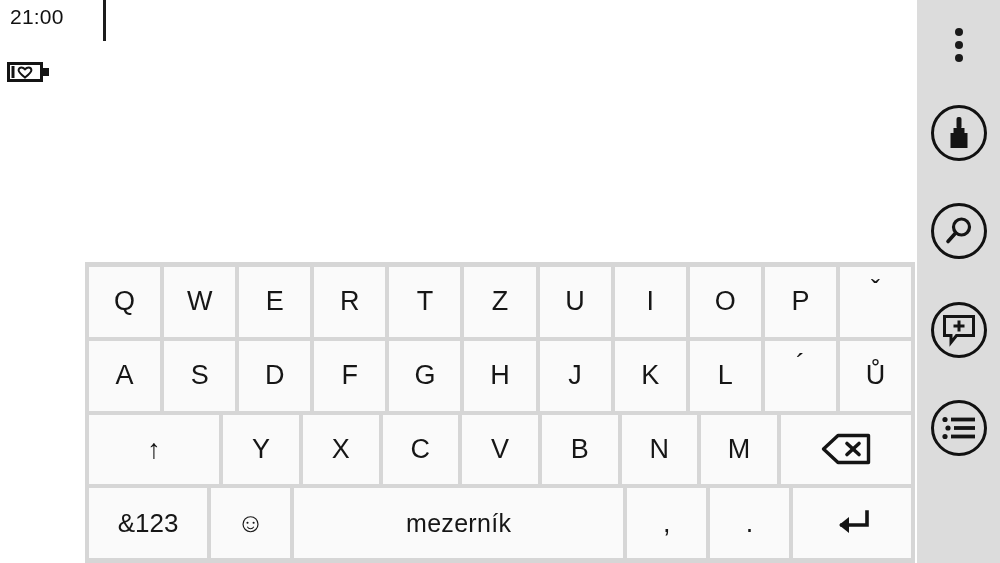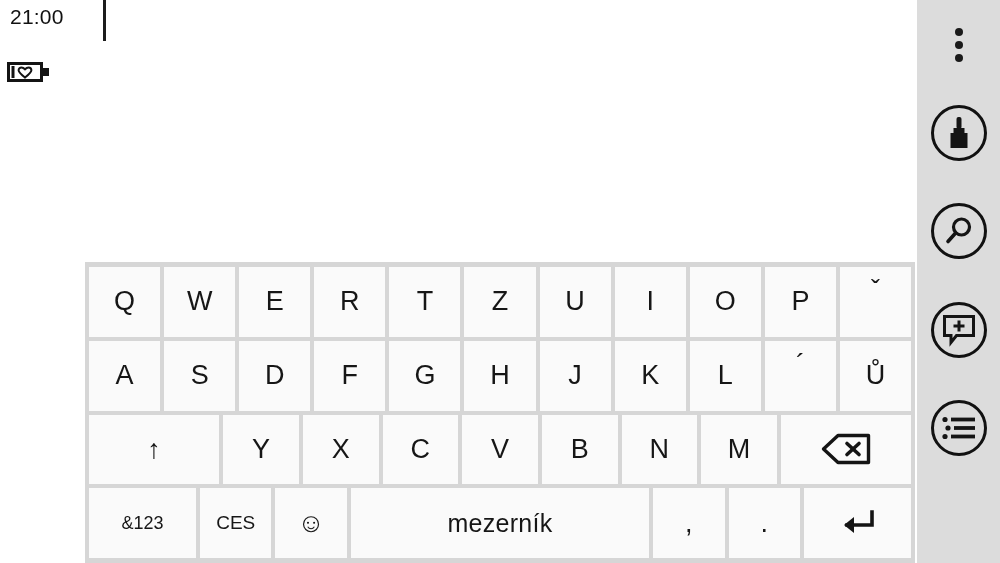--- a/index.html
+++ b/index.html
@@ -133,21 +133,21 @@
     justify-content: center;
     font-size: 27px;
     font-weight: 400;
     color: #161616;
     box-sizing: border-box;
     user-select: none;
   }
   .key.space         { flex: 4.18 1 0; font-size: 25px; font-weight: 400; letter-spacing: 0.3px; }
   .key.shift         { flex: 1.72 1 0; }
   .key.backspace     { flex: 1.72 1 0; }
-  .key.sym           { flex: 1.5 1 0; font-size: 18px; }
+  .key.sym           { flex: 1.5 1 0; font-size: 26px; }
   .key.lang          { flex: 1.0 1 0; font-size: 19px; }
   .key.emoji         { flex: 1.0 1 0; font-size: 27px; }
   .key.enter         { flex: 1.5 1 0; }
   .key.punct         { flex: 1.0 1 0; font-size: 27px; }
   .key.caron         { font-size: 27px; }
   .key.glyph-top     { align-items: flex-start; padding-top: 8px; }
 
   .key svg { display: block; }
 </style>
 </head>
@@ -269,21 +269,20 @@
           <path d="M17 2.5 H47.5 V29.5 H17 L2.5 16 Z" fill="none" stroke="#141414" stroke-width="3.4" stroke-linejoin="round"></path>
           <line x1="26" y1="10.5" x2="38" y2="21.5" stroke="#141414" stroke-width="3.6" stroke-linecap="round"></line>
           <line x1="38" y1="10.5" x2="26" y2="21.5" stroke="#141414" stroke-width="3.6" stroke-linecap="round"></line>
         </svg>
       </span>
     </div>
   </div>
 
   <div class="kb-row">
     <div class="key sym">&amp;123</div>
-    <div class="key lang">CES</div>
     <div class="key emoji">☺</div>
     <div class="key space">mezerník</div>
     <div class="key punct">,</div>
     <div class="key punct">.</div>
     <div class="key enter">
       <span>
         <svg width="40" height="30" viewBox="0 0 40 30">
           <path d="M35 4 V17 H10" fill="none" stroke="#141414" stroke-width="3.6" stroke-linecap="square" stroke-linejoin="miter"></path>
           <path d="M17 9 L7 17 L17 25 Z" fill="#141414"></path>
         </svg>

